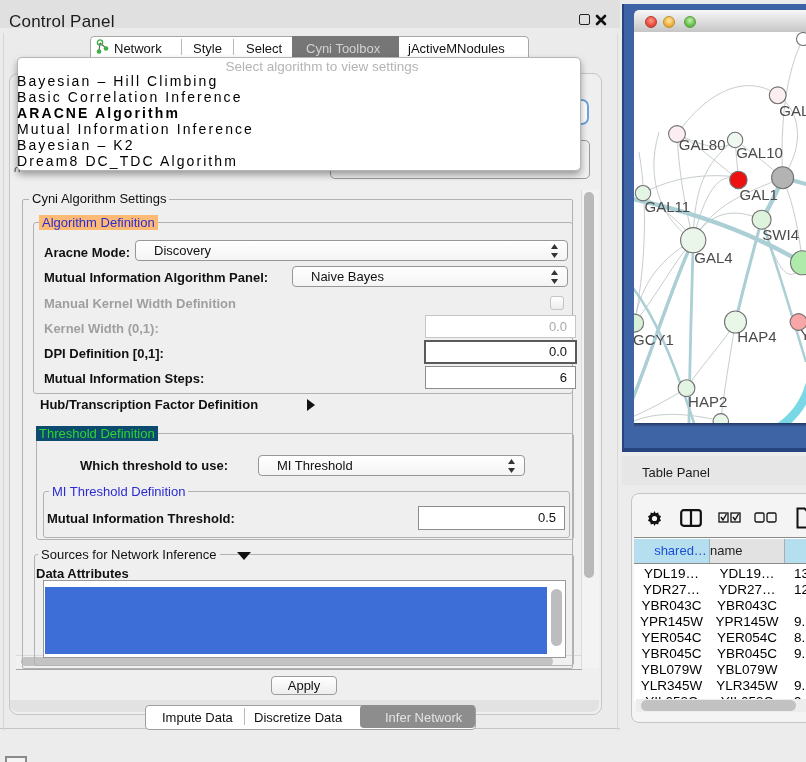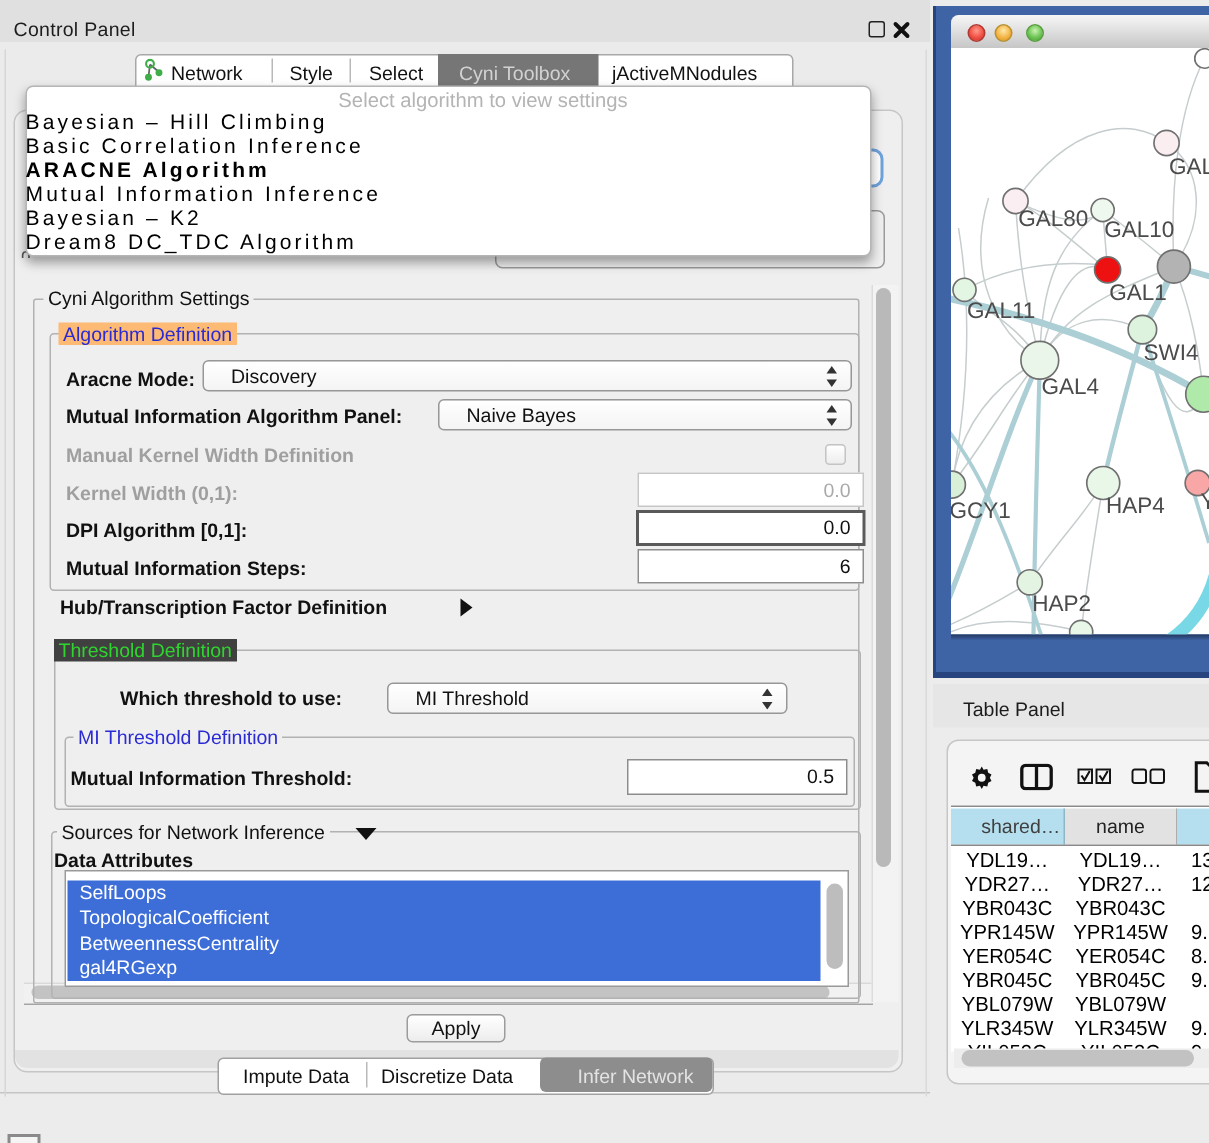--- a/index.html
+++ b/index.html
@@ -15,21 +15,21 @@
 </style>
 </head>
 <body>
 
 <div class="a" id="cpwin" style="left:0;top:5;width:620px;height:728px;background:#ebebeb;border-bottom:1px solid #c4c4c4"></div>
 <div class="a" style="left:2px;top:0;width:2px;height:8px;background:#555"></div>
 <div class="a" style="left:3px;top:33px;width:1px;height:698px;background:#d6d6d6"></div>
 <div class="a" style="left:617px;top:33px;width:1px;height:698px;background:#d9d9d9"></div>
 
 <div class="a" style="left:0;top:5;width:620px;height:28px;background:#e0e0e0"></div>
-<div class="a" style="left:9px;top:12px;font-size:13px;color:#1c1c1c;letter-spacing:.2px">Control Panel</div>
+<div class="a" style="left:9px;top:12px;font-size:17px;color:#1c1c1c;letter-spacing:.2px">Control Panel</div>
 <div class="a" style="left:579px;top:14px;width:9px;height:9px;border:1.5px solid #222;border-radius:2px"></div>
 <svg class="a" style="left:595px;top:14px" width="12" height="12" viewBox="0 0 12 12">
     <path d="M2 2 L10 10 M10 2 L2 10" stroke="#111" stroke-width="2.6" stroke-linecap="round"></path>
   </svg>
 
 <div class="a" style="left:9px;top:73px;width:591px;height:640px;background:#efefef;border:1px solid #c6c6c6;border-radius:9px"></div>
 <div class="a" style="left:10px;top:700px;width:589px;height:12px;background:#e2e2e2;border-radius:0 0 8px 8px"></div>
 
 <div class="a" style="left:330px;top:99px;width:255px;height:22px;background:#fff;border:2.5px solid #6fa3dc;border-radius:7px"></div>
 <div class="a" style="left:330px;top:140px;width:258px;height:37px;background:#efefef;border:1px solid #9a9a9a;border-radius:5px"></div>
@@ -64,33 +64,33 @@
         <path d="M4.5 14 L8 9 L1 9 Z" fill="#333"></path>
       </svg>
     </div>
 
 <div class="a lbl dis" style="left:44px;top:296px">Manual Kernel Width Definition</div>
 <div class="a" style="left:550px;top:296px;width:12px;height:12px;background:linear-gradient(#ffffff,#ededed);border:1px solid #c4c4c4;border-radius:3px"></div>
 
 <div class="a lbl dis" style="left:44px;top:321px">Kernel Width (0,1):</div>
 <div class="field" style="left:425px;top:315px;width:141px;height:21px;border-color:#c6c6c6;color:#a9a9a9;padding-right:8px;line-height:21px">0.0</div>
 
-<div class="a lbl" style="left:44px;top:346px">DPI Algorithm [0,1]:</div>
+<div class="a lbl" style="left:44px;top:346px">DPI Definition [0,1]:</div>
 <div class="field" style="left:424px;top:340px;width:141px;height:20px;border:2px solid #5a5a5a;padding-right:8px;line-height:20px">0.0</div>
 
 <div class="a lbl" style="left:44px;top:371px">Mutual Information Steps:</div>
 <div class="field" style="left:425px;top:366px;width:141px;height:21px;padding-right:8px;line-height:21px">6</div>
 
 <div class="a lbl" style="left:40px;top:397px">Hub/Transcription Factor Definition</div>
 <svg class="a" style="left:304px;top:398px" width="14" height="14" viewBox="0 0 14 14">
       <path d="M3 1 L11 7 L3 13 Z" fill="#111"></path>
     </svg>
 
 <div class="grp" style="left:36px;top:433px;width:536px;height:105px"></div>
-<div class="a gt" style="left:36px;top:426px;background:#404040;color:#2fd42f">Threshold Definition</div>
+<div class="a gt" style="left:36px;top:426px;background:#0c4a6e;color:#2fd42f">Threshold Definition</div>
 
 <div class="a lbl" style="left:80px;top:458px">Which threshold to use:</div>
 <div class="combo" style="left:258px;top:455px;width:265px;height:19px">
       <span class="tx">MI Threshold</span>
       <svg style="position:absolute;right:8px;top:3px" width="9" height="14" viewBox="0 0 9 14">
         <path d="M4.5 0 L8 5 L1 5 Z" fill="#333"></path>
         <path d="M4.5 14 L8 9 L1 9 Z" fill="#333"></path>
       </svg>
     </div>
 
@@ -101,21 +101,20 @@
 
 <div class="grp" style="left:34px;top:554px;width:538px;height:110px"></div>
 <div class="a" style="left:38px;top:547px;background:#efefef;padding:0 3px;font-size:13px;color:#111;white-space:nowrap">Sources for Network Inference</div>
 <svg class="a" style="left:236px;top:550px" width="16" height="12" viewBox="0 0 16 12">
       <path d="M1 2 L15 2 L8 10 Z" fill="#111"></path>
     </svg>
 <div class="a lbl" style="left:36px;top:566px">Data Attributes</div>
 
 <div class="a" style="left:43px;top:580px;width:521px;height:76px;background:#fff;border:1px solid #999;overflow:hidden">
   <div style="position:absolute;left:1px;top:6px;width:502px;height:67px;background:#3d6ed8"></div>
-  <div style="position:absolute;left:9px;top:6px;color:#fff;font-size:13px;line-height:16.8px">SelfLoops<br>TopologicalCoefficient<br>BetweennessCentrality<br>gal4RGexp</div>
   <div style="position:absolute;left:507px;top:8px;width:11px;height:57px;background:#bdbdbd;border-radius:6px"></div>
 </div>
 </div>
 
 <div class="a" style="left:271px;top:676px;width:64px;height:17px;background:linear-gradient(#ffffff,#ededed);border:1px solid #9c9c9c;border-radius:4px;text-align:center;font-size:13px;line-height:17px;color:#111">Apply</div>
 
 <div class="a" style="left:145px;top:705px;width:329px;height:23px;background:#fff;border:1px solid #a0a0a0;border-radius:4px"></div>
 <div class="a" style="left:244px;top:708px;width:1px;height:17px;background:#b9b9b9"></div>
 <div class="a" style="left:162px;top:710px;font-size:13px;color:#111">Impute Data</div>
 <div class="a" style="left:254px;top:710px;font-size:13px;color:#111">Discretize Data</div>
@@ -254,21 +253,21 @@
   </svg>
 <svg class="a" style="left:796px;top:507px" width="12" height="22" viewBox="0 0 12 22">
     <path d="M1.5 1.5 h7 l3 3 v16 h-10 Z" fill="none" stroke="#111" stroke-width="2"></path>
   </svg>
 
 <div class="a" style="left:634px;top:537px;width:172px;height:163px;background:#fff;border-top:1px solid #8a8a8a;overflow:hidden">
   <div style="position:absolute;left:0;top:1px;width:75px;height:24px;background:#b5dfee;border-right:1px solid #8fb6c4"></div>
   <div style="position:absolute;left:76px;top:1px;width:74px;height:24px;background:#e2e2e2;border-right:1px solid #adadad"></div>
   <div style="position:absolute;left:151px;top:1px;width:21px;height:24px;background:#b5dfee"></div>
   <div style="position:absolute;left:0;top:25px;width:172px;height:1px;background:#8a8a8a"></div>
-  <div style="position:absolute;left:9px;top:5px;width:75px;text-align:center;font-size:13px;color:#404040">shared…</div>
-  <div style="position:absolute;left:76px;top:5px;width:74px;text-align:center;font-size:13px;color:#222">name</div>
+  <div style="position:absolute;left:9px;top:5px;width:75px;text-align:center;font-size:13px;color:#1d4ed8">shared…</div>
+  <div style="position:absolute;left:76px;top:5px;width:74px;font-size:13px;color:#222">name</div>
   <div id="rows1" style="position:absolute;left:0;top:27.5px;width:75px;text-align:center;font-size:13.5px;line-height:16.05px;color:#000">YDL19…<br>YDR27…<br>YBR043C<br>YPR145W<br>YER054C<br>YBR045C<br>YBL079W<br>YLR345W<br>YIL053C</div>
   <div id="rows2" style="position:absolute;left:76px;top:27.5px;width:74px;text-align:center;font-size:13.5px;line-height:16.05px;color:#000">YDL19…<br>YDR27…<br>YBR043C<br>YPR145W<br>YER054C<br>YBR045C<br>YBL079W<br>YLR345W<br>YIL053C</div>
   <div id="rows3" style="position:absolute;left:160px;top:27.5px;width:40px;text-align:left;font-size:13.5px;line-height:16.05px;color:#000">13<br>12<br>&nbsp;<br>9.<br>8.<br>9.<br>&nbsp;<br>9.<br>9.</div>
 </div>
 
 <div class="a" style="left:636px;top:699px;width:170px;height:13px;background:#ededed"></div>
 <div class="a" style="left:641px;top:700px;width:155px;height:11px;background:#c2c2c2;border-radius:6px"></div>
 
 </body></html>

